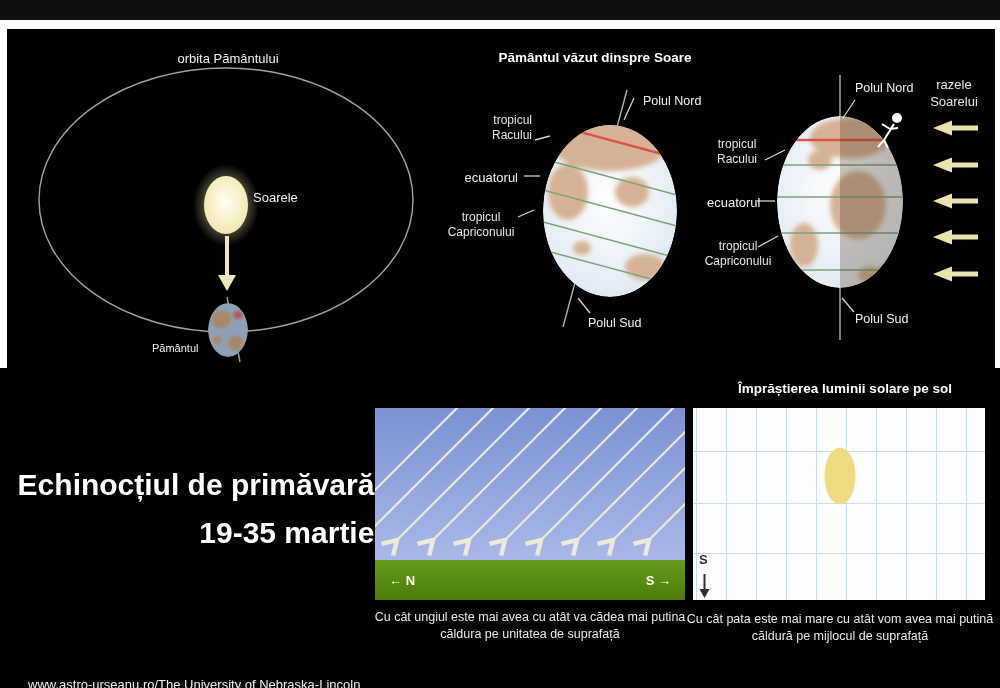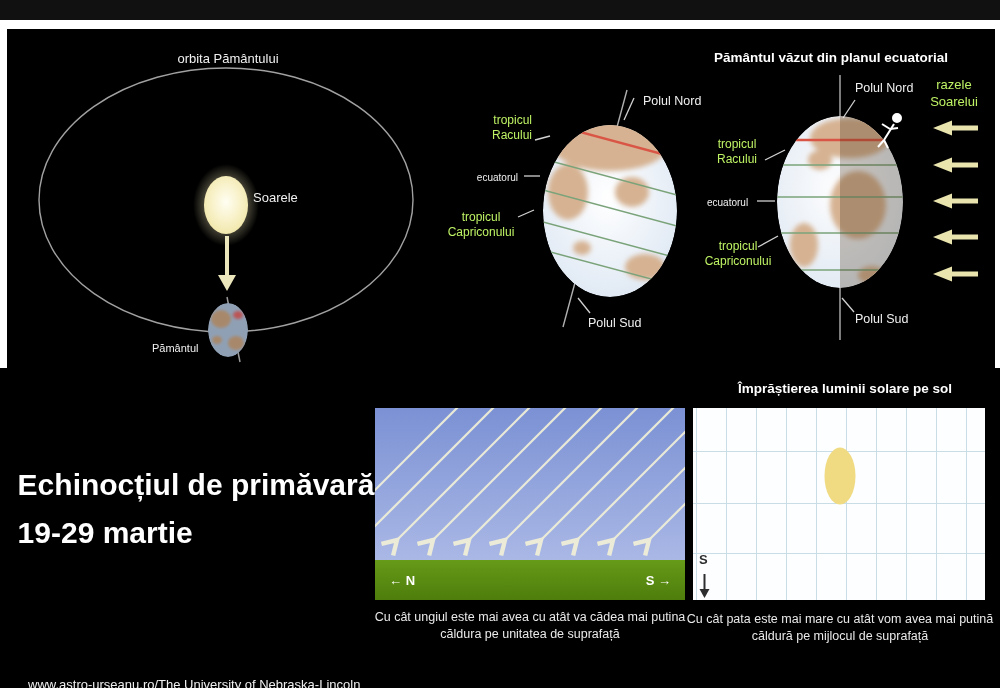--- a/index.html
+++ b/index.html
@@ -1,28 +1,28 @@
 <!DOCTYPE html>
 <html><head>
 <meta charset="utf-8">
 <style>
   html,body{margin:0;padding:0;background:#111;}
   #canvas{
     position:relative;width:1000px;height:688px;background:#000;
     overflow:hidden;font-family:"Liberation Sans","DejaVu Sans",sans-serif;margin-top:20px;
   }
   .frame{position:absolute;background:#fff;}
-  .lbl{position:absolute;color:#f0f0f0;font-size:10px;line-height:15px;white-space:nowrap;}
-  .lbl-wrap{position:absolute;color:#bef264;font-size:12px;line-height:15px;}
+  .lbl{position:absolute;color:#f0f0f0;font-size:13px;line-height:15px;white-space:nowrap;}
+  .lbl-wrap{position:absolute;color:#e5e5e5;font-size:12px;line-height:15px;}
   .hdr{position:absolute;transform:translateX(-50%);color:#fff;font-weight:bold;
        font-size:13.5px;white-space:nowrap;}
   .cap{position:absolute;transform:translateX(-50%);text-align:center;color:#e9e9e9;
        font-size:12.5px;line-height:17px;}
   .title{position:absolute;left:196px;top:441px;transform:translateX(-50%);
-         text-align:left;color:#fff;font-weight:bold;font-size:30px;line-height:48px;
+         text-align:right;color:#fff;font-weight:bold;font-size:30px;line-height:48px;
          white-space:nowrap;}
   .panel-svg{position:absolute;}
   .anglebox{position:absolute;left:375px;top:388px;width:310px;height:192px;
             overflow:hidden;background:linear-gradient(#7b91d4,#b6c2ea);}
   .ground{position:absolute;left:0;bottom:0;width:100%;height:40px;
           background:linear-gradient(#669a18,#4e7d0c);
           display:flex;justify-content:space-between;align-items:center;
           padding:0 14px;box-sizing:border-box;color:#fff;font-weight:bold;font-size:13px;}
   .gridbox{position:absolute;left:693px;top:388px;width:292px;height:192px;
            background:#fcfeff;}
@@ -71,20 +71,21 @@
         <ellipse cx="236" cy="323" rx="8" ry="7"></ellipse>
         <ellipse cx="217" cy="320" rx="5" ry="4"></ellipse>
         <ellipse cx="238" cy="295" rx="5" ry="4" fill="#b55"></ellipse>
       </g>
     </g>
   </svg>
   <div class="lbl" style="left:228px;top:31px;transform:translateX(-50%);font-size:13px;">orbita Pământului</div>
   <div class="lbl" style="left:253px;top:170px;font-size:13px;">Soarele</div>
   <div class="lbl" style="left:152px;top:321px;font-size:11px;">Pământul</div>
 
+  <div class="hdr" style="left:595px;top:30px;">Pământul văzut dinspre Soare</div>
   <svg class="panel-svg" style="left:460px;top:20px;" width="260" height="330" viewBox="0 0 260 330">
     <defs>
       <radialGradient id="ocean2" cx="48%" cy="42%" r="65%">
         <stop offset="0%" stop-color="#ffffff"></stop>
         <stop offset="100%" stop-color="#dde7f3"></stop>
       </radialGradient>
       <clipPath id="globeclip2">
           <ellipse cx="150" cy="171" rx="67" ry="86"></ellipse>
         </clipPath>
       <filter id="blur2">
@@ -114,21 +115,20 @@
       <line x1="58" y1="177" x2="74" y2="170"></line>
       <line x1="118" y1="258" x2="130" y2="273"></line>
     </g>
   </svg>
   <div class="lbl" style="left:643px;top:74px;font-size:12.5px;">Polul Nord</div>
   <div class="lbl-wrap" style="right:468px;top:93px;width:70px;text-align:right;">tropicul Racului</div>
   <div class="lbl" style="right:482px;top:150px;">ecuatorul</div>
   <div class="lbl-wrap" style="right:480px;top:190px;width:78px;text-align:center;">tropicul Capriconului</div>
   <div class="lbl" style="left:588px;top:296px;font-size:12.5px;">Polul Sud</div>
 
-  <div class="hdr" style="left:831px;top:30px;">Pământul văzut din planul ecuatorial</div>
   <svg class="panel-svg" style="left:700px;top:20px;" width="300" height="330" viewBox="0 0 300 330">
     <defs>
       <radialGradient id="ocean3" cx="45%" cy="42%" r="65%">
         <stop offset="0%" stop-color="#fdfdfe"></stop>
         <stop offset="100%" stop-color="#dfe8f2"></stop>
       </radialGradient>
       <clipPath id="globeclip3">
           <ellipse cx="140" cy="162" rx="63" ry="86"></ellipse>
         </clipPath>
       <filter id="blur3">
@@ -192,21 +192,21 @@
   </svg>
   <div class="lbl" style="left:855px;top:61px;font-size:12.5px;">Polul Nord</div>
   <div class="lbl-wrap" style="left:923px;top:56px;width:62px;text-align:center;font-size:13px;line-height:17px;">razele Soarelui</div>
   <div class="lbl-wrap" style="left:703px;top:117px;width:68px;text-align:center;">tropicul Racului</div>
   <div class="lbl" style="left:707px;top:175px;">ecuatorul</div>
   <div class="lbl-wrap" style="left:700px;top:219px;width:76px;text-align:center;">tropicul Capriconului</div>
   <div class="lbl" style="left:855px;top:292px;font-size:12.5px;">Polul Sud</div>
 
   <div class="title">
     <div>Echinocțiul de primăvară</div>
-    <div>19-29 martie</div>
+    <div>19-35 martie</div>
   </div>
 
   <div class="anglebox">
     <svg width="310" height="192" viewBox="0 0 192" style="position:absolute;left:0;top:0;">
       <defs>
         <marker id="chev" viewBox="0 0 12 12" refX="3" refY="6" markerWidth="10" markerHeight="10" orient="auto">
           <path d="M10.5,1.5 L3,6 L10.5,10.5" fill="none" stroke="#efeed8" stroke-width="2.4"></path>
         </marker>
       </defs>
       <g stroke="#efeed8" stroke-width="2.2" opacity="0.95">

